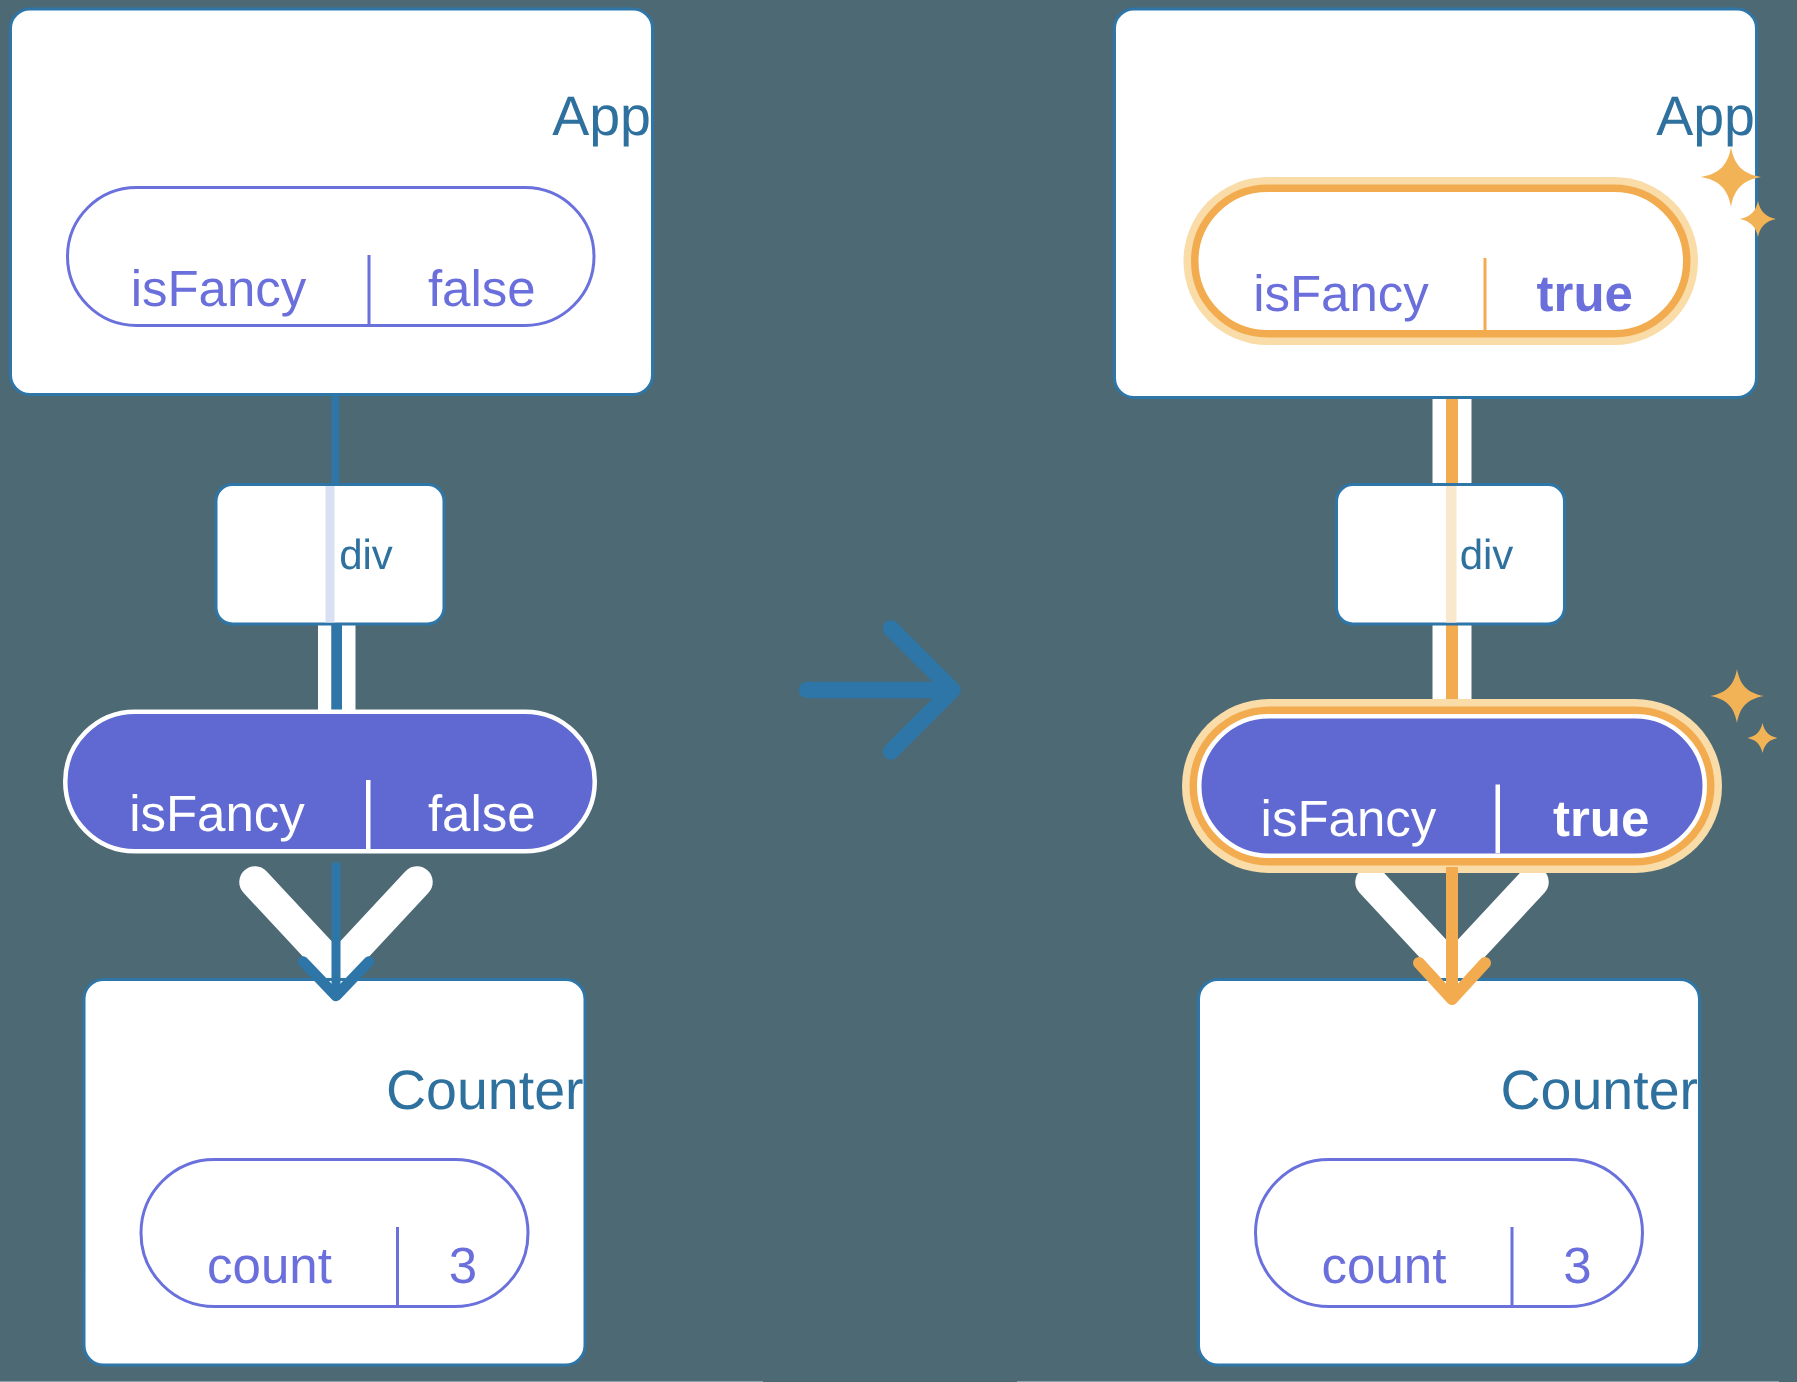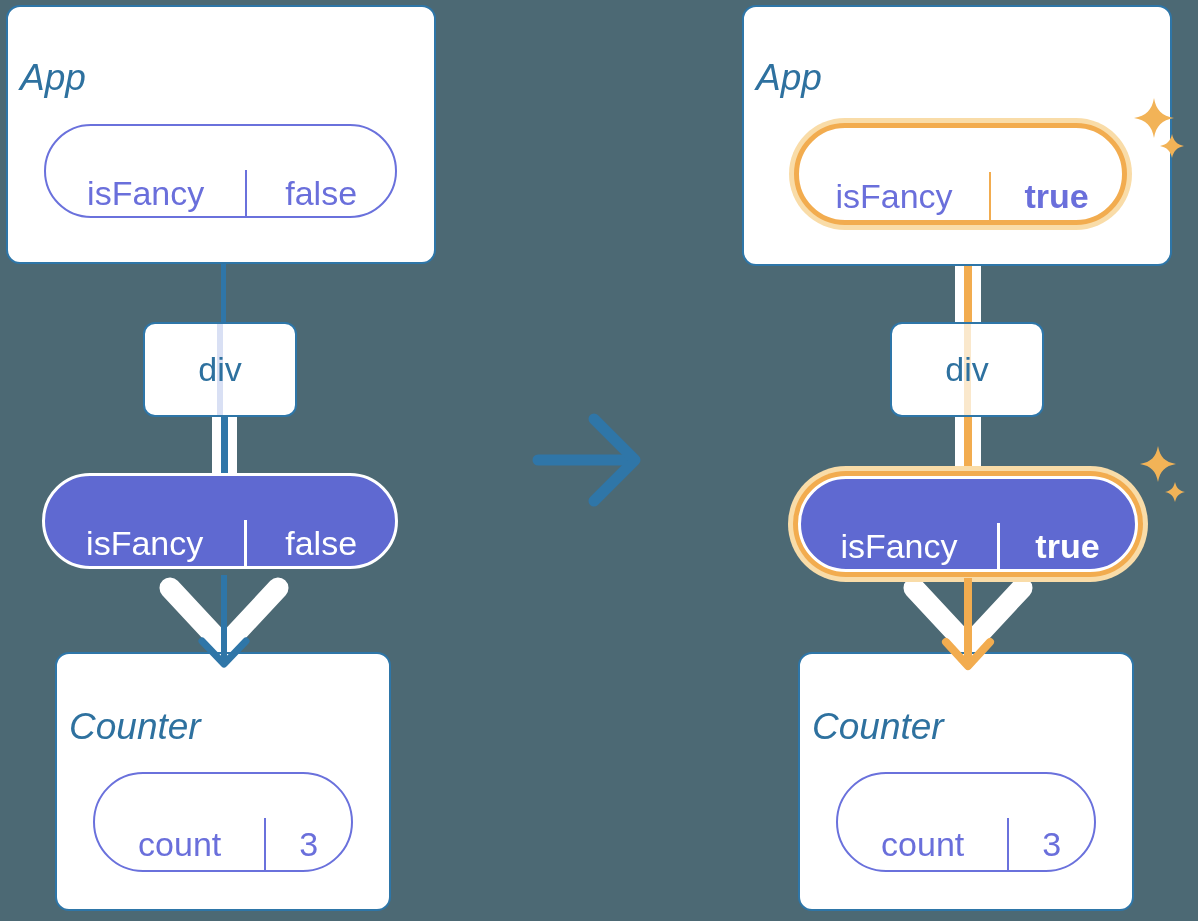--- a/index.html
+++ b/index.html
@@ -20,22 +20,22 @@
   .stage{
     position:relative;width:1198px;height:921px;background:var(--bg);
     overflow:hidden;font-family:"Liberation Sans",sans-serif;
   }
   .card{
     position:absolute;background:#fff;border:2px solid var(--card-border);
     border-radius:14px;box-sizing:border-box;z-index:5;
   }
   .card.small{border-radius:12px;}
   .title{
-    position:absolute;left:12px;right:0;text-align:left;
-    color:var(--heading);font-weight:500;font-size:37px;z-index:2;font-style:italic;
+    position:absolute;left:0;right:0;text-align:right;
+    color:var(--heading);font-weight:500;font-size:37px;z-index:2;
   }
   .pill{
     position:absolute;display:flex;border-radius:60px;box-sizing:border-box;
     overflow:hidden;z-index:6;
   }
   .pill .cell{
     display:flex;align-items:center;justify-content:center;
     font-size:34px;box-sizing:border-box;margin-top:44px;
   }
   .pill.outline{background:#fff;border:2px solid var(--purple-line);}
@@ -54,21 +54,21 @@
     box-shadow:0 0 0 5px var(--orange),0 0 0 10px var(--orange-glow);
   }
   .bold{font-weight:700;}
   .vbar{position:absolute;z-index:4;}
   .divcard-line{
     position:absolute;top:0;bottom:0;left:calc(50% - 3px);width:6px;z-index:1;
   }
   .divlabel{
     position:relative;z-index:2;width:100%;height:100%;
     display:flex;align-items:center;justify-content:center;
-    color:var(--heading);font-size:34px;font-weight:500;
+    color:var(--heading);font-size:28px;font-weight:500;padding-left:24px;
   }
   svg{position:absolute;overflow:visible;}
   .z5{z-index:5;} .z6{z-index:6;} .z2{z-index:2;}
 </style>
 </head>
 <body>
 
 <div class="stage">
 
   <div class="vbar" style="left:221px;top:262px;width:5px;height:64px;background:var(--edge-blue);"></div>

